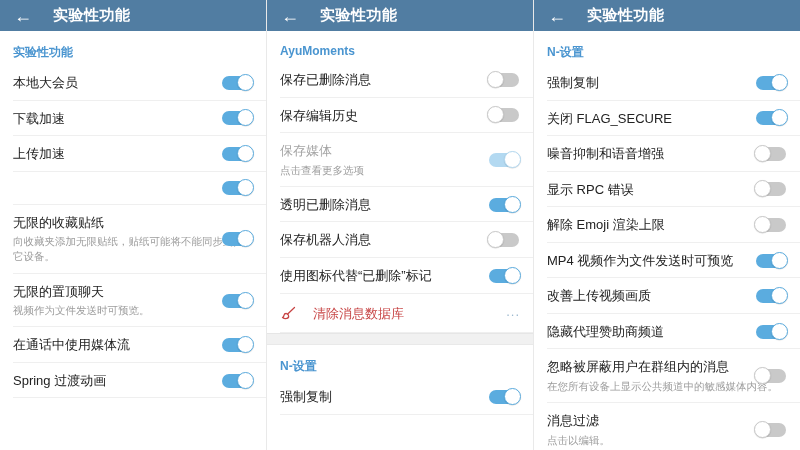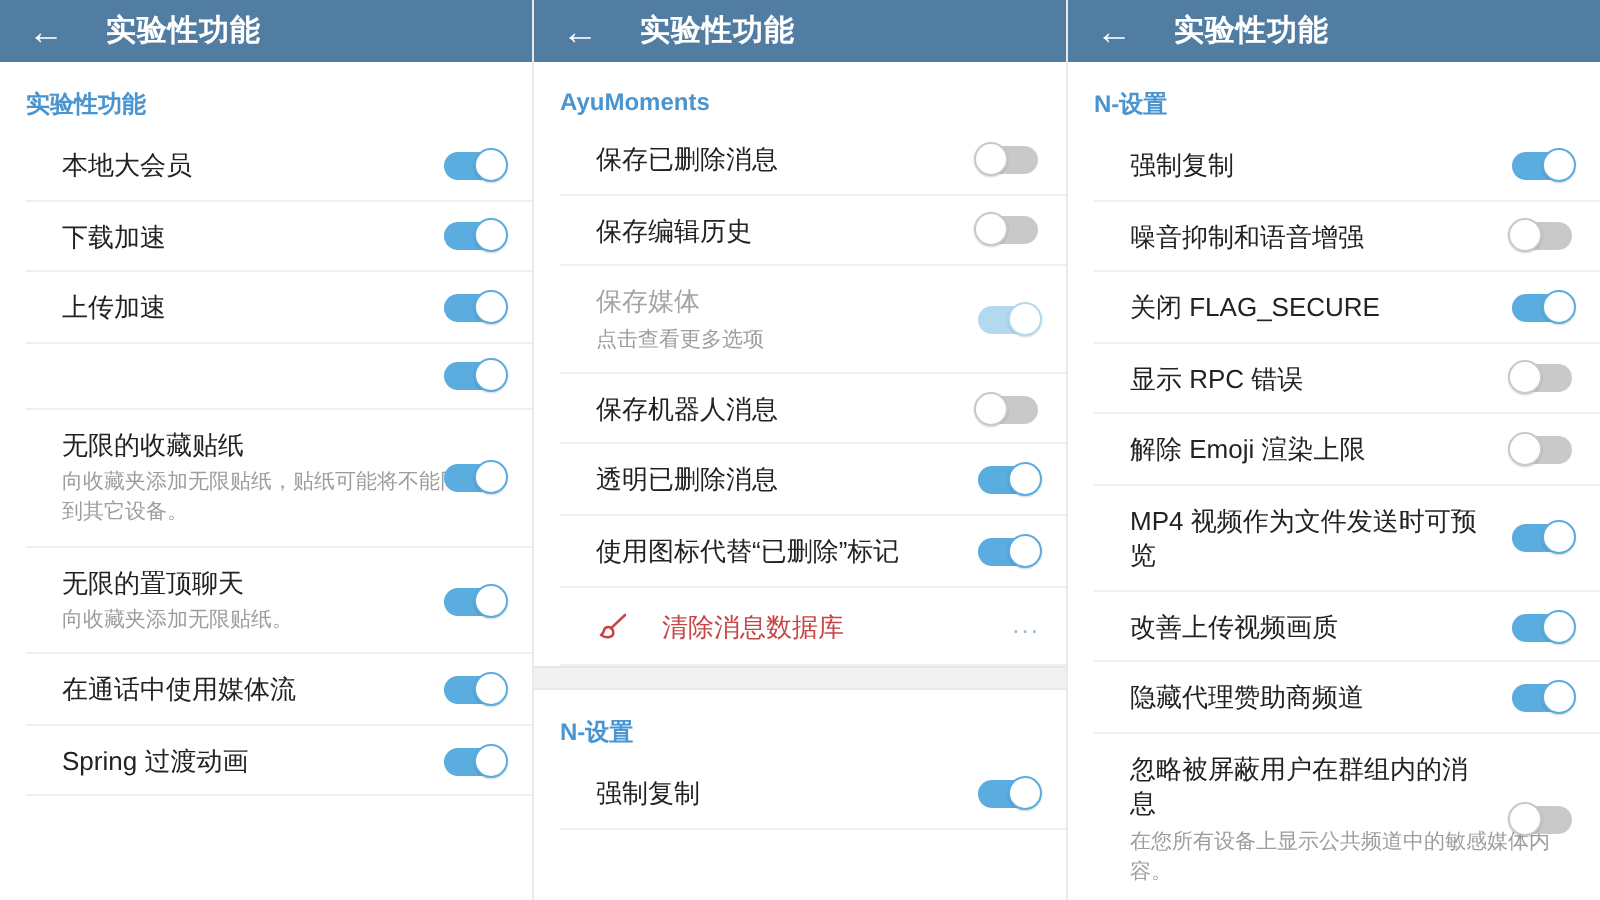--- a/index.html
+++ b/index.html
@@ -12,21 +12,21 @@
     font-family:"Liberation Sans",sans-serif;}
   .screens{display:flex;width:800px;height:450px;}
   .panel{flex:1;background:#fff;overflow:hidden;position:relative;}
   .panel + .panel{border-left:1px solid #e9e9e9;}
   .appbar{height:31px;background:var(--header-bg);display:flex;align-items:center;
     color:#fff;padding:0 14px;gap:21px;}
   .back{font-size:18px;line-height:1;cursor:pointer;font-weight:bold;}
   .appbar-title{font-size:15px;font-weight:700;letter-spacing:.5px;}
   .section-label{color:var(--accent);font-size:12px;font-weight:700;
     padding:13px 13px 4px 13px;}
-  .row{position:relative;padding:9px 13px 9px 31px;min-height:33px;cursor:pointer;}
+  .row{position:relative;padding:9px 13px 9px 13px;min-height:33px;cursor:pointer;}
   .row::after{content:"";position:absolute;left:13px;right:0;bottom:0;height:1px;
     background:var(--divider);}
   .row .title{font-size:13px;color:var(--title);padding-right:44px;line-height:1.35;}
   .row .subtitle{font-size:10.5px;color:var(--subtitle);padding-right:6px;
     margin-top:3px;line-height:1.45;}
   .row.faded .title{color:#a4a4a4;}
   .row.faded .toggle.on{background:#b3d9f1;}
   .row.faded .toggle.on .knob{border-color:#b3d9f1;}
   .row.danger{display:flex;align-items:flex-start;gap:16px;padding-top:11px;padding-bottom:11px;}
   .row.danger .title{color:var(--danger);padding-right:0;flex:0 0 auto;}
@@ -108,21 +108,21 @@
 
     <span class="toggle on">
             <span class="knob"></span>
           </span>
   </div>
 
   <div class="row">
 
     <div class="row-text">
       <div class="title">无限的置顶聊天</div>
-      <div class="subtitle">向收藏夹添加无限贴纸。</div>
+      <div class="subtitle">视频作为文件发送时可预览。</div>
     </div>
 
     <span class="toggle on">
             <span class="knob"></span>
           </span>
   </div>
 
   <div class="row">
 
     <div class="row-text">
@@ -191,37 +191,37 @@
     </div>
 
     <span class="toggle on">
             <span class="knob"></span>
           </span>
   </div>
 
   <div class="row">
 
     <div class="row-text">
+      <div class="title">透明已删除消息</div>
+
+    </div>
+
+    <span class="toggle on">
+            <span class="knob"></span>
+          </span>
+  </div>
+
+  <div class="row">
+
+    <div class="row-text">
       <div class="title">保存机器人消息</div>
 
     </div>
 
     <span class="toggle off">
-            <span class="knob"></span>
-          </span>
-  </div>
-
-  <div class="row">
-
-    <div class="row-text">
-      <div class="title">透明已删除消息</div>
-
-    </div>
-
-    <span class="toggle on">
             <span class="knob"></span>
           </span>
   </div>
 
   <div class="row">
 
     <div class="row-text">
       <div class="title">使用图标代替“已删除”标记</div>
 
     </div>
@@ -278,37 +278,37 @@
     </div>
 
     <span class="toggle on">
             <span class="knob"></span>
           </span>
   </div>
 
   <div class="row">
 
     <div class="row-text">
+      <div class="title">关闭 FLAG_SECURE</div>
+
+    </div>
+
+    <span class="toggle on">
+            <span class="knob"></span>
+          </span>
+  </div>
+
+  <div class="row">
+
+    <div class="row-text">
       <div class="title">噪音抑制和语音增强</div>
 
     </div>
 
     <span class="toggle off">
-            <span class="knob"></span>
-          </span>
-  </div>
-
-  <div class="row">
-
-    <div class="row-text">
-      <div class="title">关闭 FLAG_SECURE</div>
-
-    </div>
-
-    <span class="toggle on">
             <span class="knob"></span>
           </span>
   </div>
 
   <div class="row">
 
     <div class="row-text">
       <div class="title">显示 RPC 错误</div>
 
     </div>
@@ -374,20 +374,21 @@
     </div>
 
     <span class="toggle off">
             <span class="knob"></span>
           </span>
   </div>
 
   <div class="row">
 
     <div class="row-text">
+      <div class="title">消息过滤</div>
       <div class="subtitle">点击以编辑。</div>
     </div>
 
     <span class="toggle off">
             <span class="knob"></span>
           </span>
   </div>
 
 </div>
   </div>

